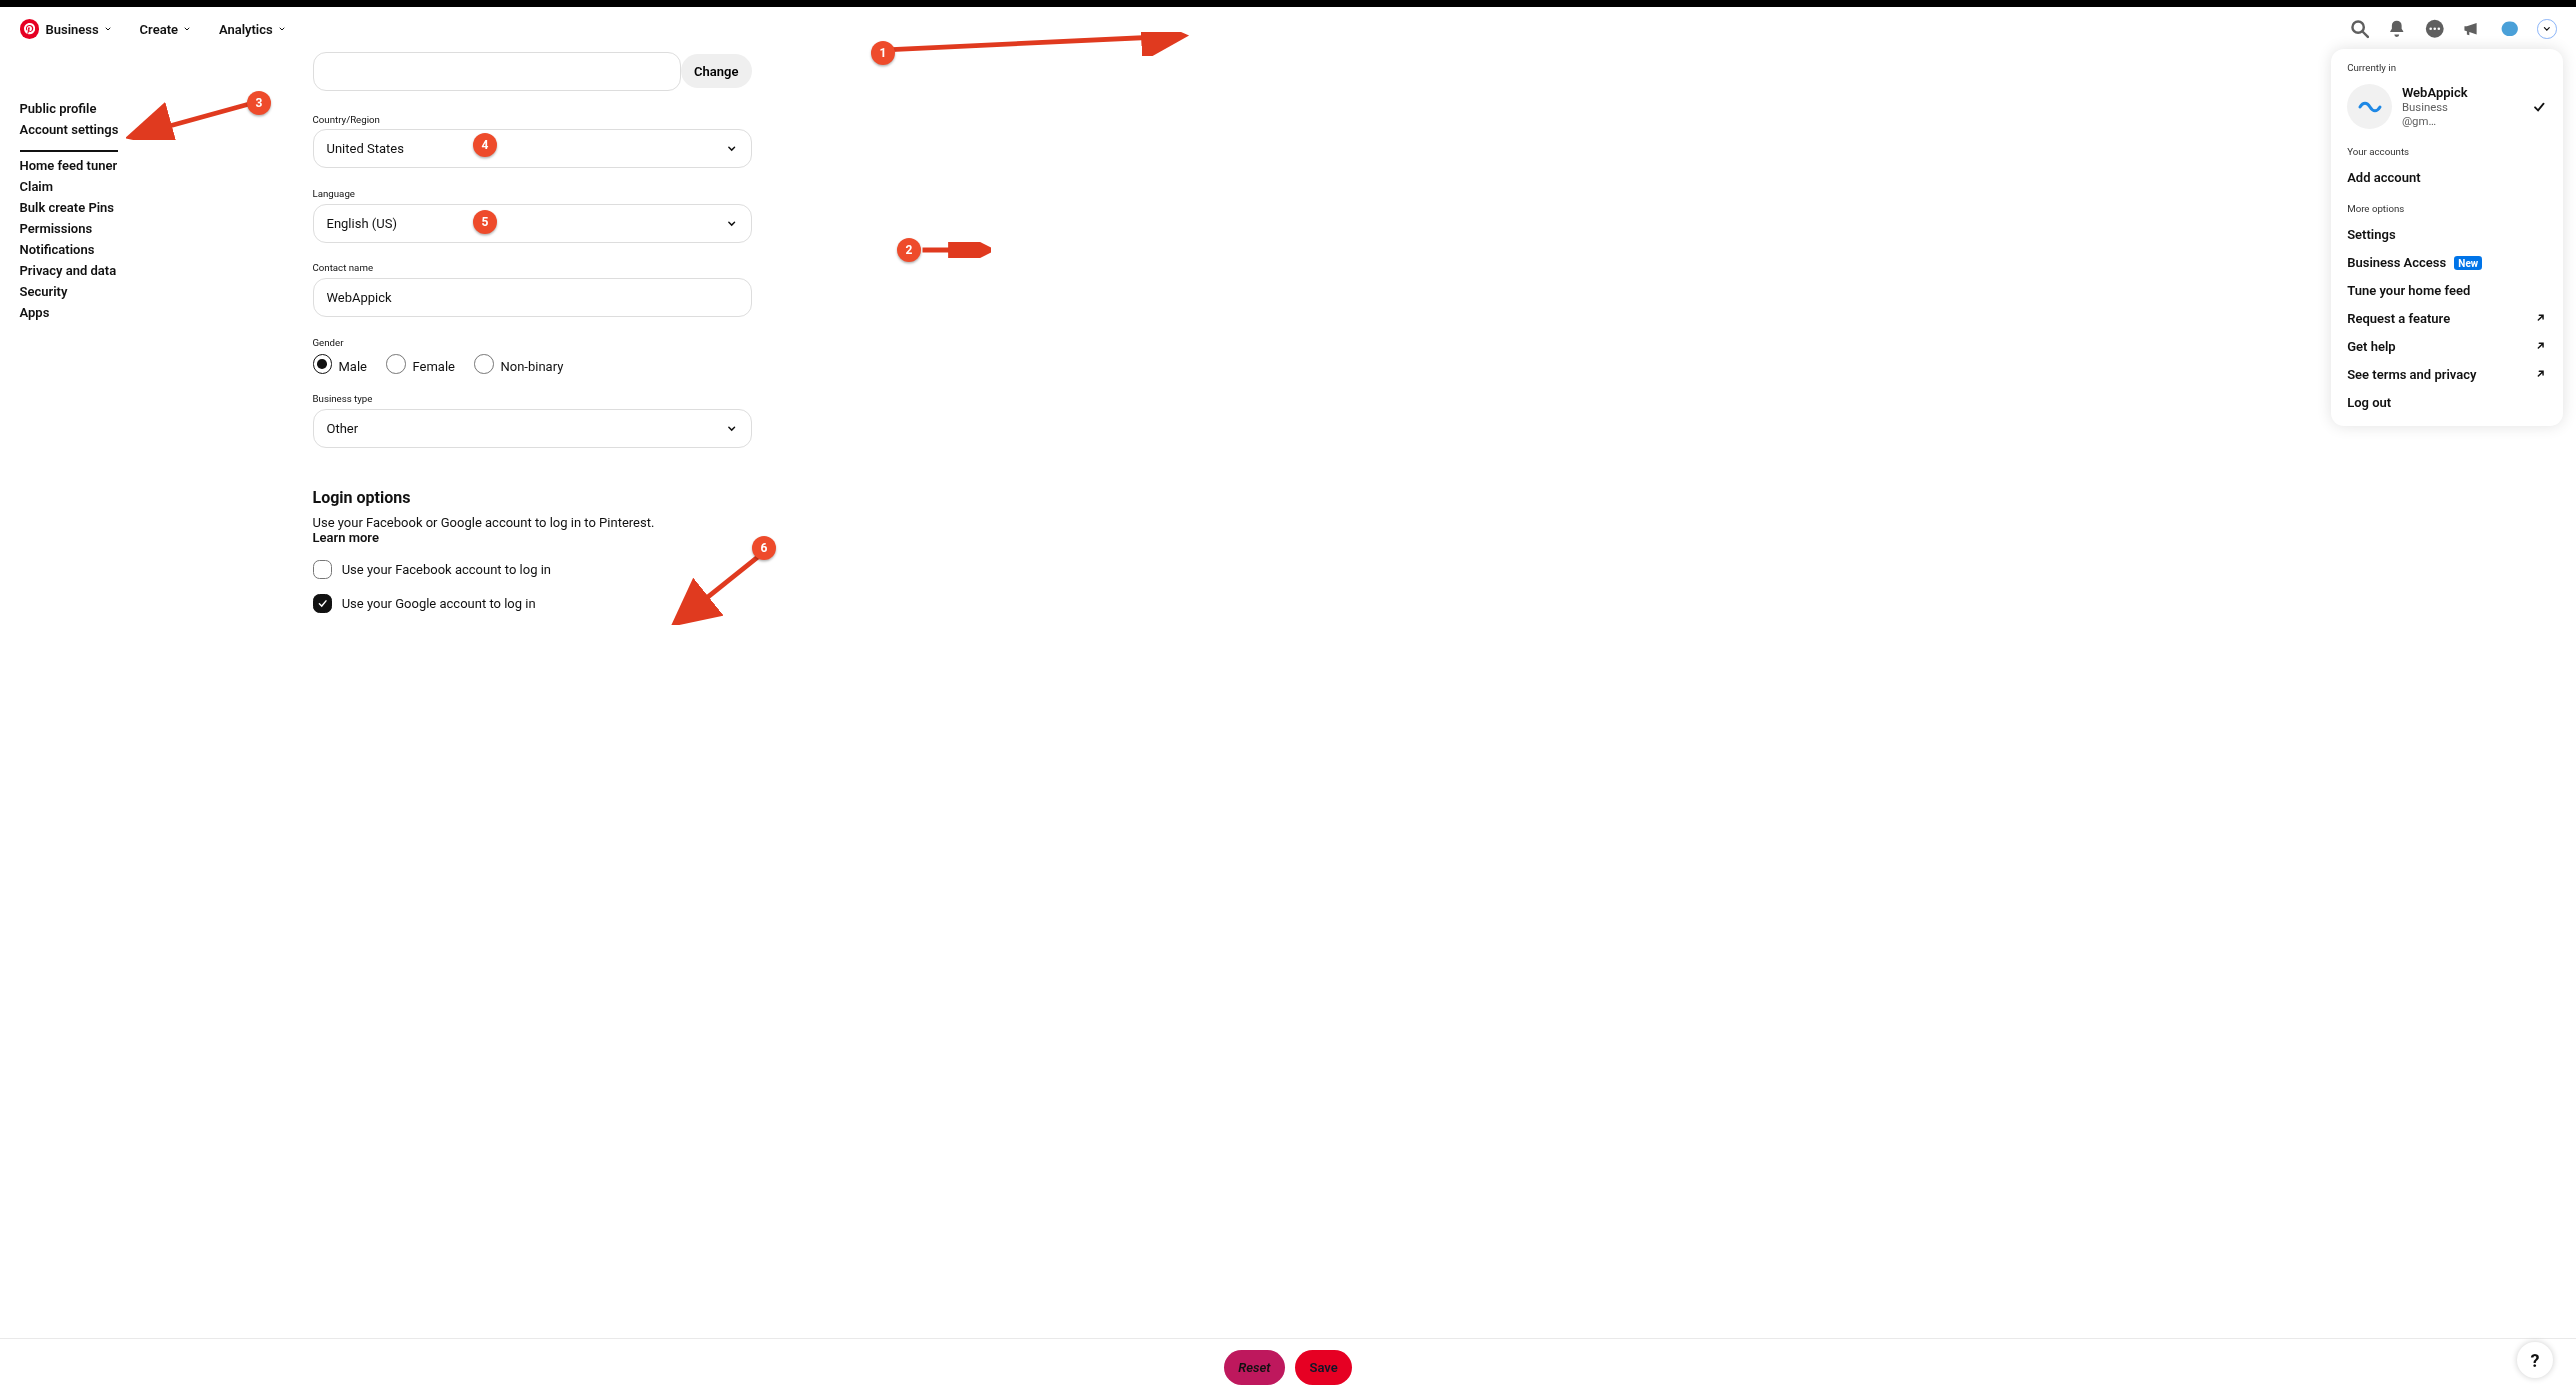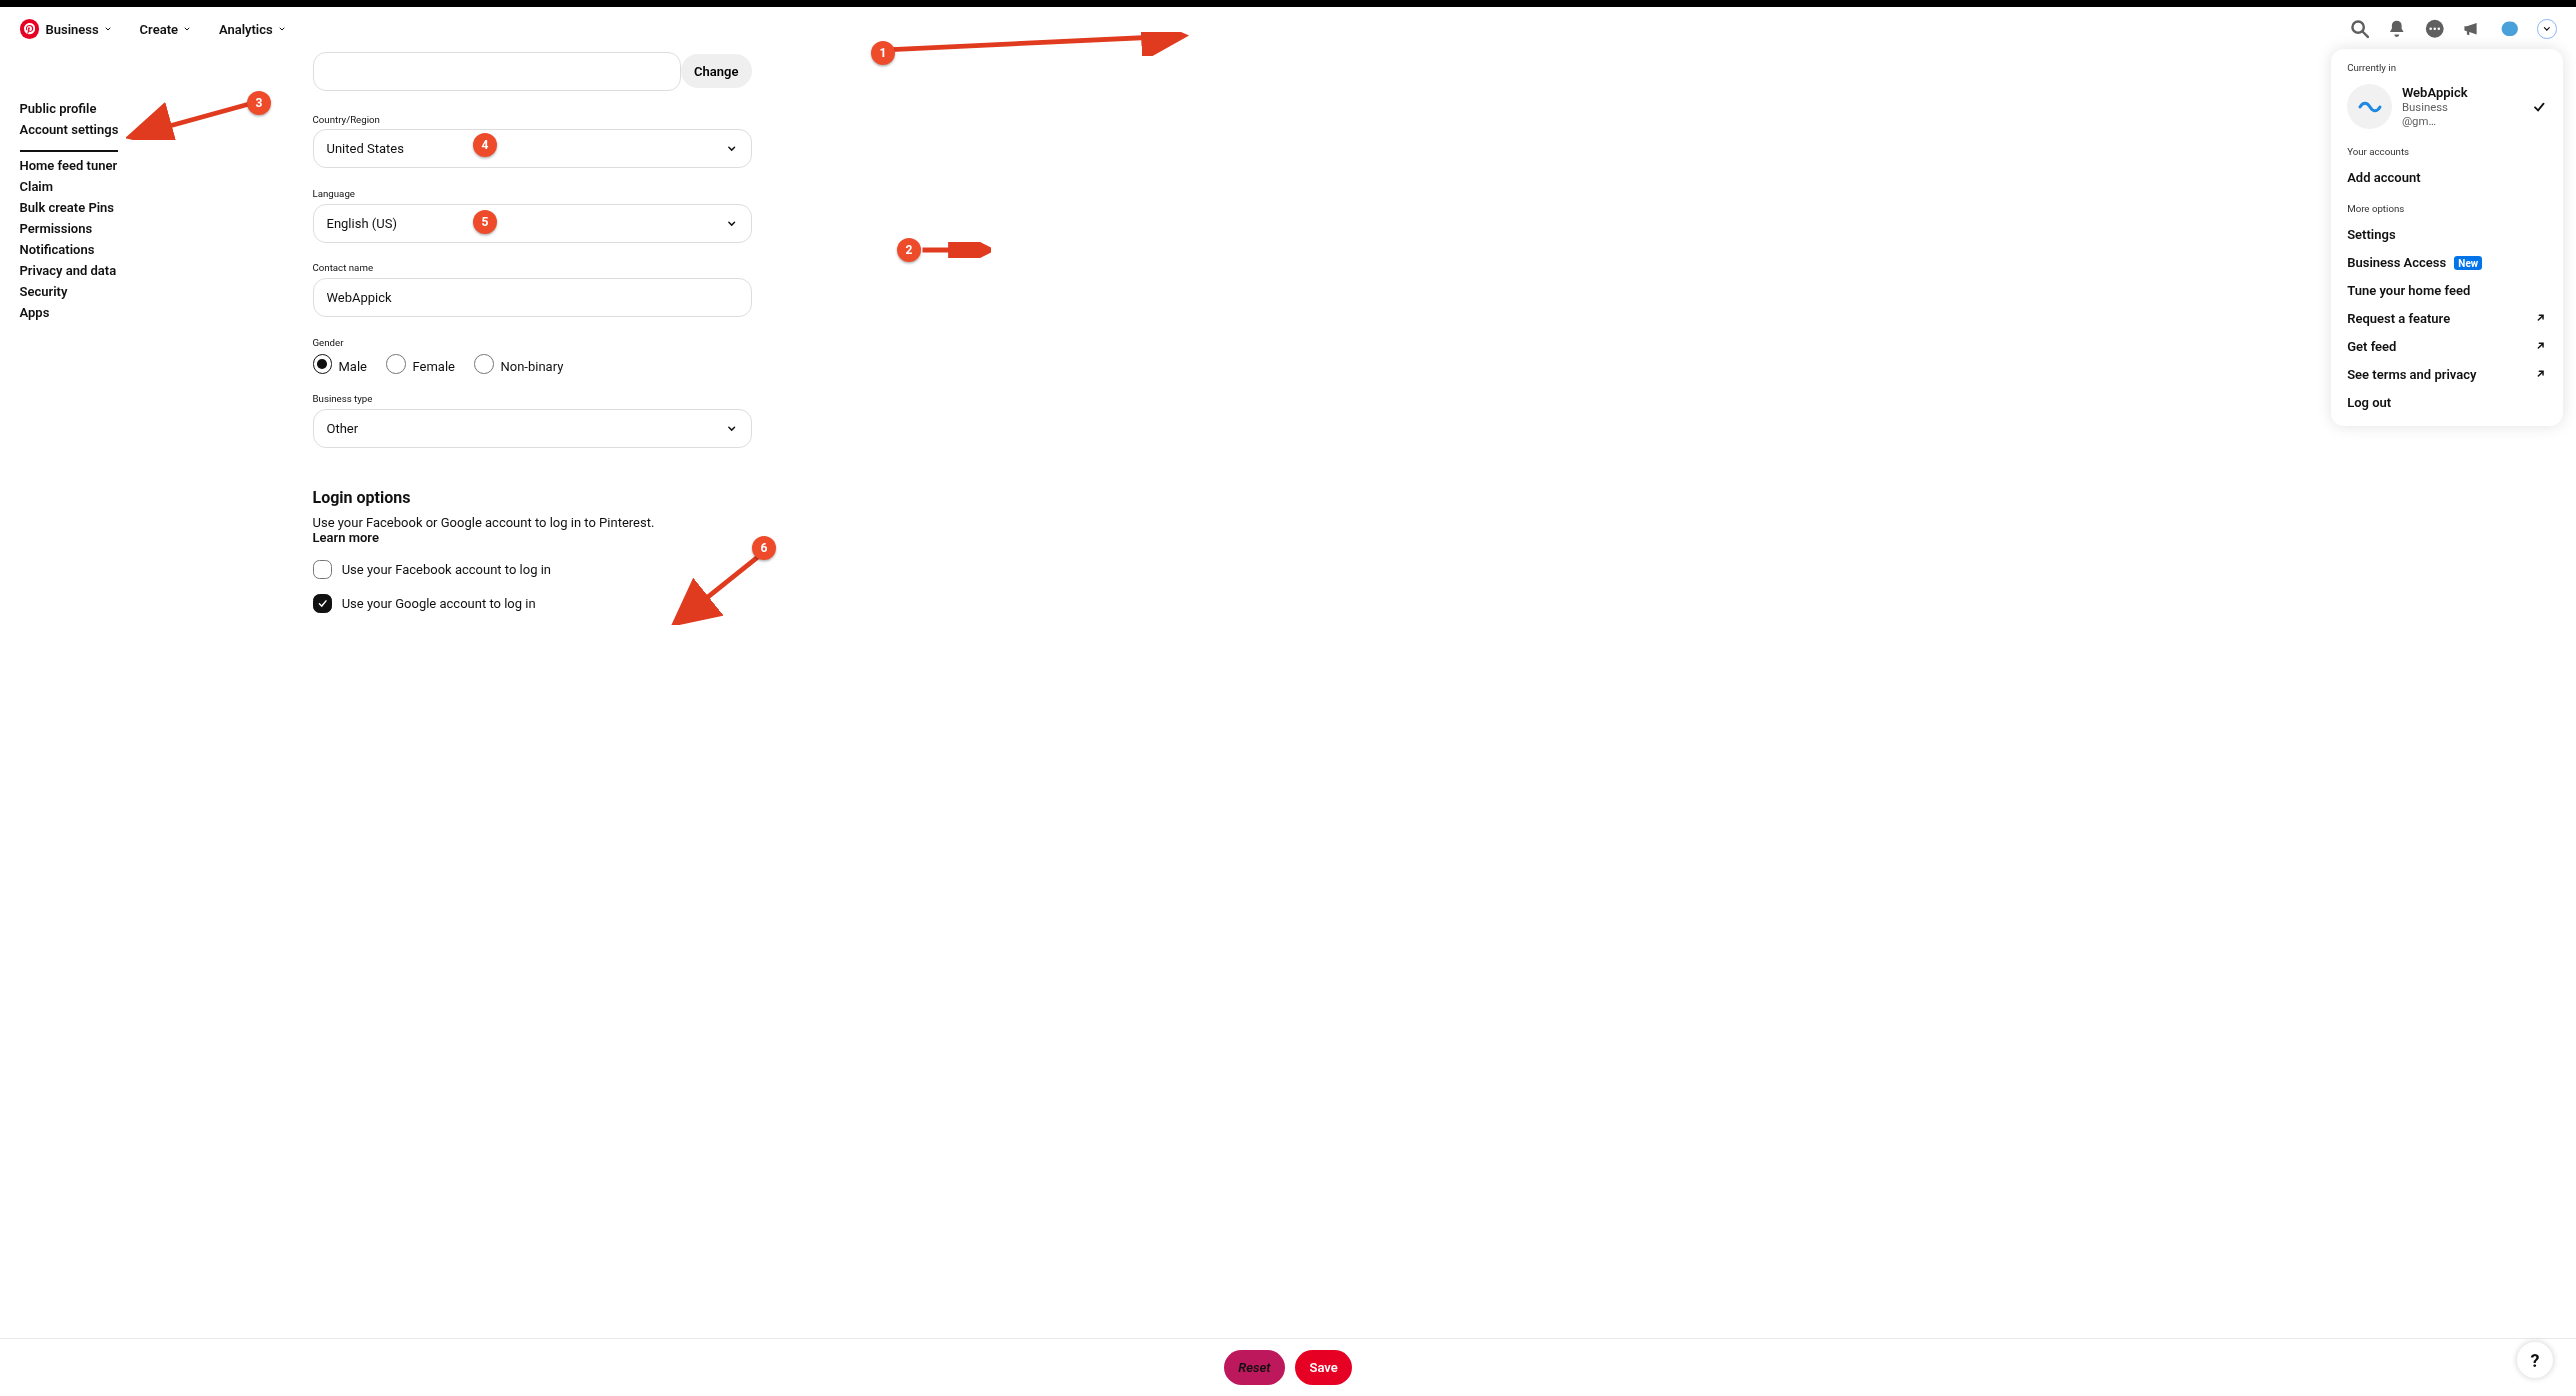--- a/index.html
+++ b/index.html
@@ -44,21 +44,21 @@
   .radio-circle.sel::after { content:""; width:9.7px; height:9.7px; border-radius:50%; background:#111; }
   .login-head { font-size:16px; font-weight:700; margin-top:40px; margin-bottom:8px; }
   .login-desc { font-size:13px; color:#111; }
   .login-learn { font-weight:600; }
   .check-row { display:flex; align-items:center; gap:9.7px; margin-top:14.6px; font-size:13px; }
   .checkbox { width:19.5px; height:19.5px; border-radius:6.5px; border:1.6px solid #767676; display:flex; align-items:center; justify-content:center; }
   .checkbox.checked { background:#111; border-color:#111; color:#fff; }
   .footer { position:fixed; bottom:0; left:0; right:0; border-top:0.8px solid #e9e9e9; background:#fff; height:58px; display:flex; align-items:center; justify-content:center; gap:9.7px; }
   .btn { border:none; border-radius:19.5px; padding:9.7px 14.6px; font-weight:600; font-size:13px; cursor:pointer; }
   .btn-reset { background:#be185d; color:#111;font-style:italic; }
-  .btn-save { background:#e60023; color:#ffffff; }
+  .btn-save { background:#e60023; color:#0f172a; }
   .help-fab { position:fixed; right:23px; bottom:18px; width:36px; height:36px; border-radius:50%; background:#fff; box-shadow:0 0 6.5px rgba(0,0,0,.2); display:flex; align-items:center; justify-content:center; font-size:18px; font-weight:700; cursor:pointer; }
   
   .dropdown { position:absolute; top:49px; right:13px; width:232px; background:#fff; border-radius:13px; box-shadow:0 0 14.6px rgba(0,0,0,.12); padding:13px 6.5px 9.7px 6.5px; z-index:10; }
   .dd-sect { font-size:9.7px; color:#333; padding:0 9.7px 6.5px 9.7px; }
   .acct-row { display:flex; align-items:center; gap:9.7px; padding:4.9px 9.7px; border-radius:6.5px; }
   .avatar { width:45px; height:45px; border-radius:50%; background:#f1f1f1; display:flex; align-items:center; justify-content:center; }
   .acct-info { flex:1; overflow:hidden; }
   .acct-name { font-weight:600; font-size:13px; }
   .acct-sub { font-size:11.4px; color:#5f5f5f; }
   .dd-item { display:flex; align-items:center; justify-content:space-between; padding:6.5px 9.7px; font-weight:600; font-size:13px; border-radius:6.5px; cursor:pointer; }
@@ -259,21 +259,21 @@
   <div class="dd-item">
       <span>Tune your home feed</span>
     </div>
   <div class="dd-item">
     <span>Request a feature</span>
     <svg class="ext-icon" viewBox="0 0 24 24">
         <path d="M7 17L17 7M9 7h8v8" stroke="#111" stroke-width="3" fill="none" stroke-linecap="round"></path>
       </svg>
   </div>
   <div class="dd-item">
-    <span>Get feed</span>
+    <span>Get help</span>
     <svg class="ext-icon" viewBox="0 0 24 24">
         <path d="M7 17L17 7M9 7h8v8" stroke="#111" stroke-width="3" fill="none" stroke-linecap="round"></path>
       </svg>
   </div>
   <div class="dd-item">
     <span>See terms and privacy</span>
     <svg class="ext-icon" viewBox="0 0 24 24">
         <path d="M7 17L17 7M9 7h8v8" stroke="#111" stroke-width="3" fill="none" stroke-linecap="round"></path>
       </svg>
   </div>

